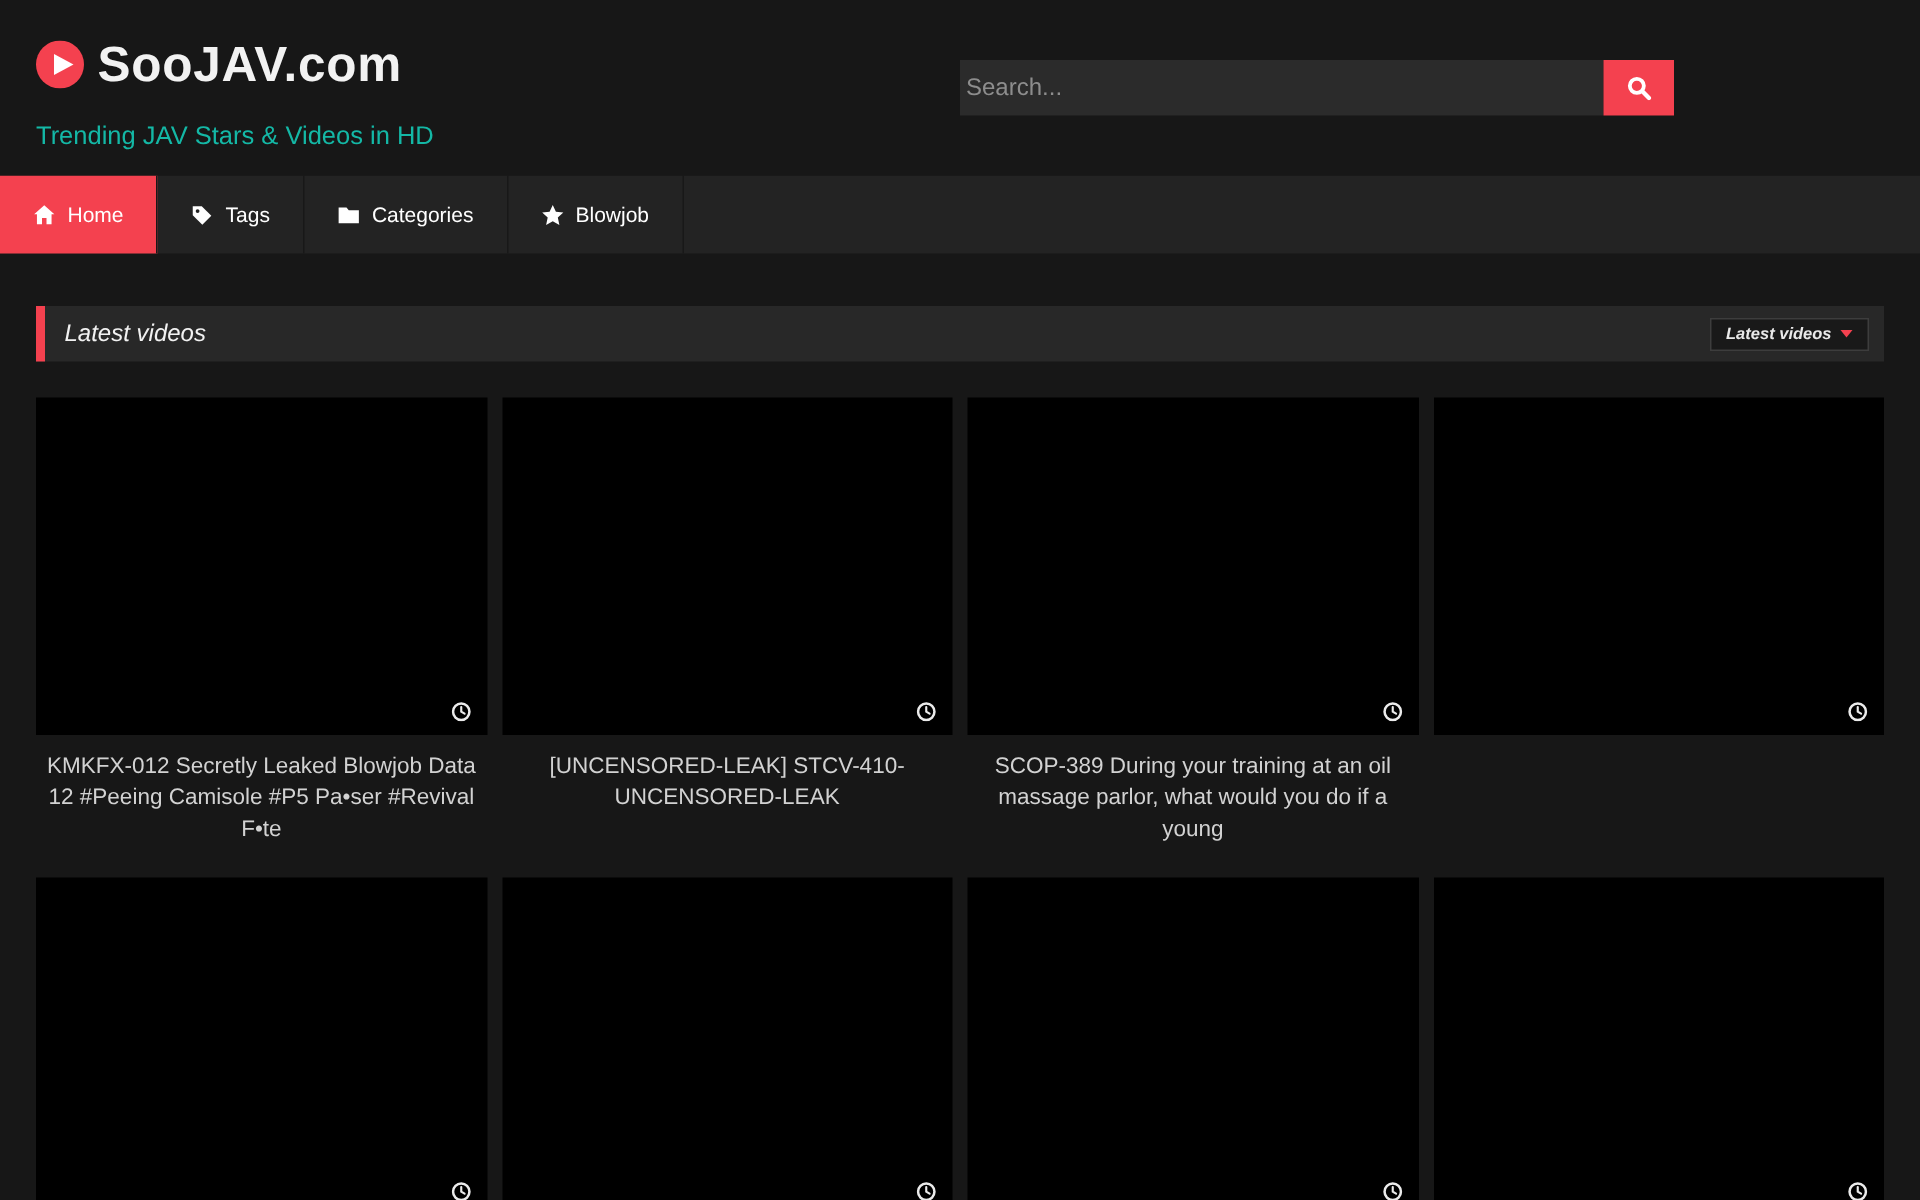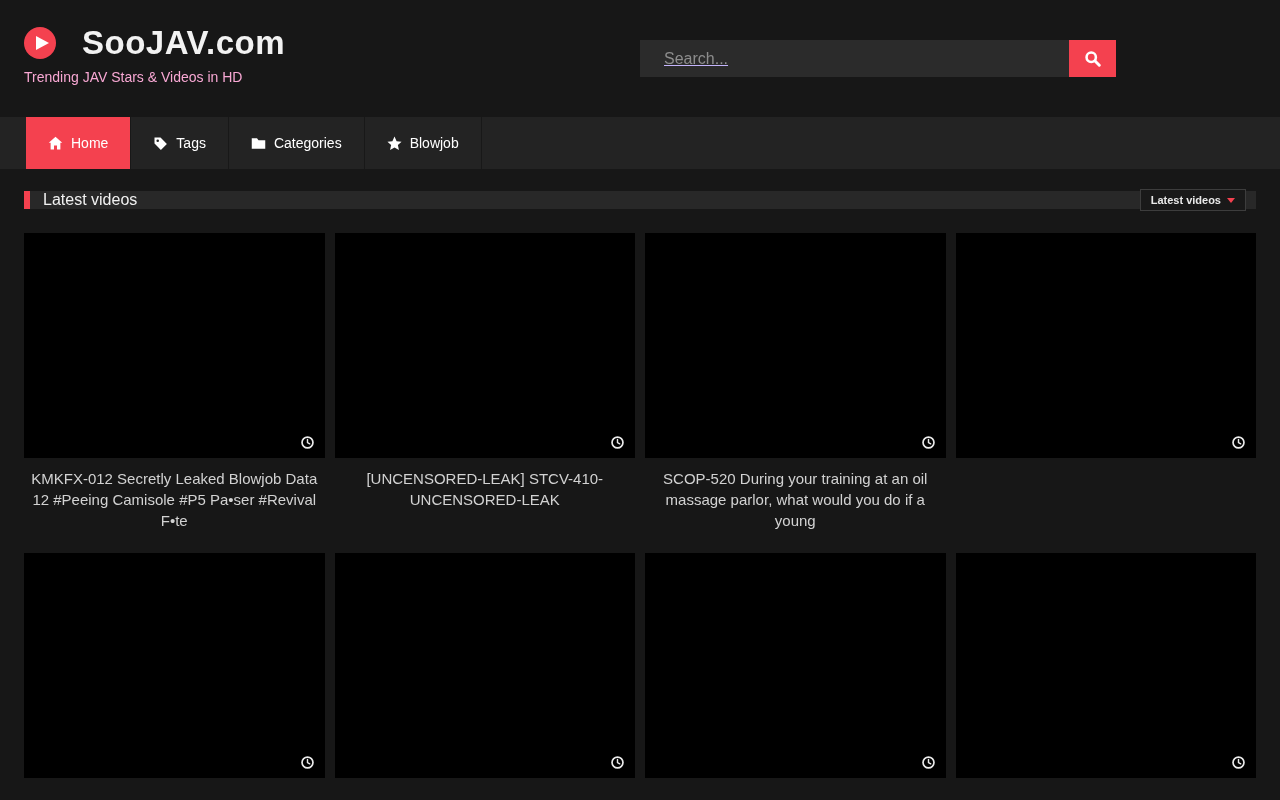--- a/index.html
+++ b/index.html
@@ -7,55 +7,55 @@
   body {
     background: #171717;
     font-family: "Liberation Sans", sans-serif;
     color: #fff;
     position: relative;
   }
 
   
   .site-header { height: 117px; background: #171717; position: relative; }
   .brand { position: absolute; left: 24px; top: 24px; }
-  .brand-row { display: flex; align-items: center; gap: 26px; cursor: pointer; }
+  .brand-row { display: flex; align-items: center; gap: 9px; cursor: pointer; }
   .brand-title { font-size: 33px; font-weight: bold; color: #f2f2f2; letter-spacing: 0.5px; }
-  .brand-tagline { margin-top: 7px; font-size: 14px; color: #f9a8d4; }
+  .brand-tagline { margin-top: 19px; font-size: 17px; color: #14b8a6; }
   .play-logo { width: 32px; height: 32px; display: block; }
 
   .search-wrap { position: absolute; left: 640px; top: 40px; width: 476px; height: 37px; display: flex; }
   .search-input {
     flex: 1; background: #2b2b2b; border: none; outline: none;
-    color: #c4b5fd; font-size: 16px; padding: 0 24px;
+    color: #c4b5fd; font-size: 16px; padding: 0 4px;
     font-family: "Liberation Sans", sans-serif;
-    text-decoration: underline;
   }
   .search-input::placeholder { color: #8d8d8d; }
   .search-btn {
     width: 47px; height: 37px; border: none; cursor: pointer;
     display: flex; align-items: center; justify-content: center;
   }
 
   
-  .main-nav { height: 52px; background: #232323; display: flex; padding-left: 26px; }
+  .main-nav { height: 52px; background: #232323; display: flex; }
   .nav-item {
     display: flex; align-items: center; gap: 8px;
     padding: 0 22px; font-size: 14px; color: #fff;
     border-right: 1px solid #181818; cursor: pointer; height: 52px;
   }
   .nav-item .nav-ico { display: flex; align-items: center; }
   .nav-item.active { color: #fff; }
 
   
   .container { margin: 0 24px; }
   .section-header {
-    margin-top: 22px; height: 18px; background: #282828;
+    margin-top: 35px; height: 37px; background: #282828;
     border-left: 6px solid #f4414f;
     display: flex; align-items: center; justify-content: space-between;
     padding: 0 10px 0 13px;
+    font-style: italic;
   }
   .section-title { font-size: 16px; color: #f1f1f1; }
   .sort-dropdown {
     background: #191919; border: 1px solid #3d3d3d; color: #e9e9e9;
     font-size: 11px; font-weight: bold; padding: 4px 10px;
     display: flex; align-items: center; gap: 6px; cursor: pointer;
   }
   .caret-down {
     width: 0; height: 0; display: inline-block;
     border-left: 4px solid transparent; border-right: 4px solid transparent;
@@ -168,21 +168,21 @@
     <div class="video-title">[UNCENSORED-LEAK] STCV-410-UNCENSORED-LEAK</div>
   </div>
 
   <div class="video-card">
     <div class="thumb">
       <svg class="clock-ico" width="13" height="13" viewBox="0 0 20 20">
         <circle cx="10" cy="10" r="8.4" fill="none" stroke="#ffffff" stroke-width="2.6"></circle>
         <path d="M10 5.2 V10 L13.4 12" fill="none" stroke="#ffffff" stroke-width="2.2" stroke-linecap="round"></path>
       </svg>
     </div>
-    <div class="video-title">SCOP-520 During your training at an oil massage parlor, what would you do if a young</div>
+    <div class="video-title">SCOP-389 During your training at an oil massage parlor, what would you do if a young</div>
   </div>
 
   <div class="video-card">
     <div class="thumb">
       <svg class="clock-ico" width="13" height="13" viewBox="0 0 20 20">
         <circle cx="10" cy="10" r="8.4" fill="none" stroke="#ffffff" stroke-width="2.6"></circle>
         <path d="M10 5.2 V10 L13.4 12" fill="none" stroke="#ffffff" stroke-width="2.2" stroke-linecap="round"></path>
       </svg>
     </div>
   </div>

